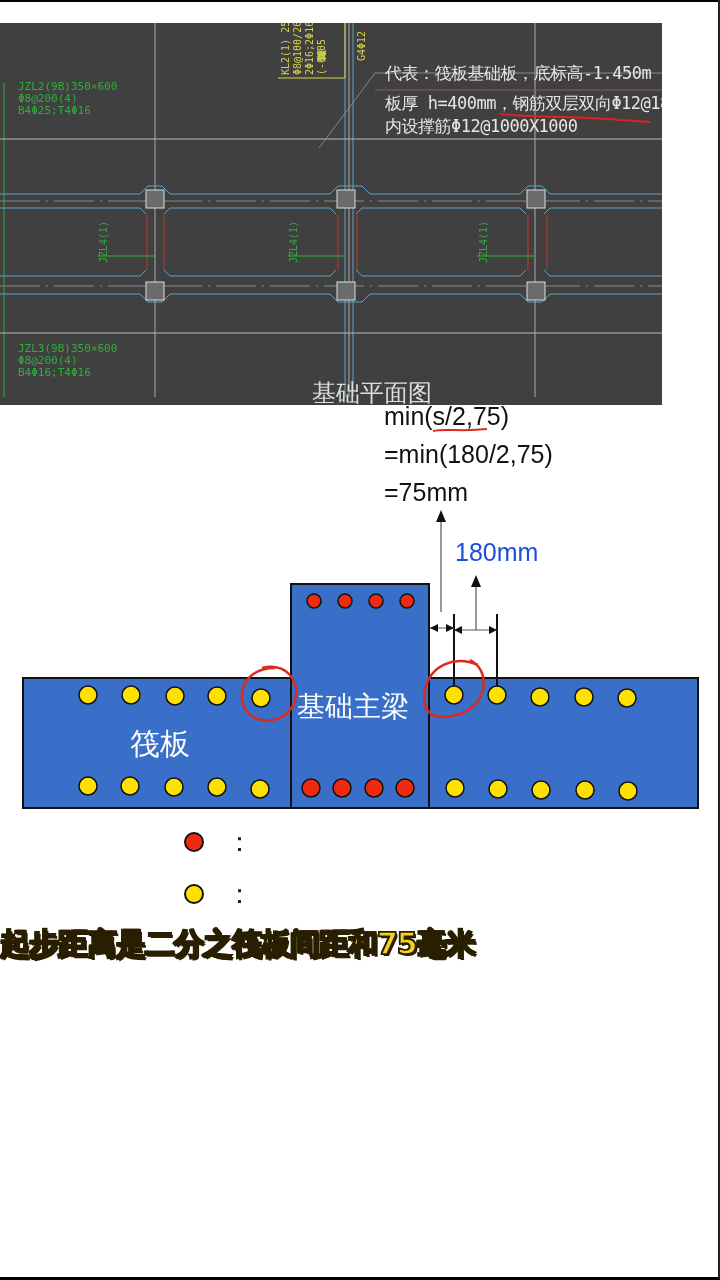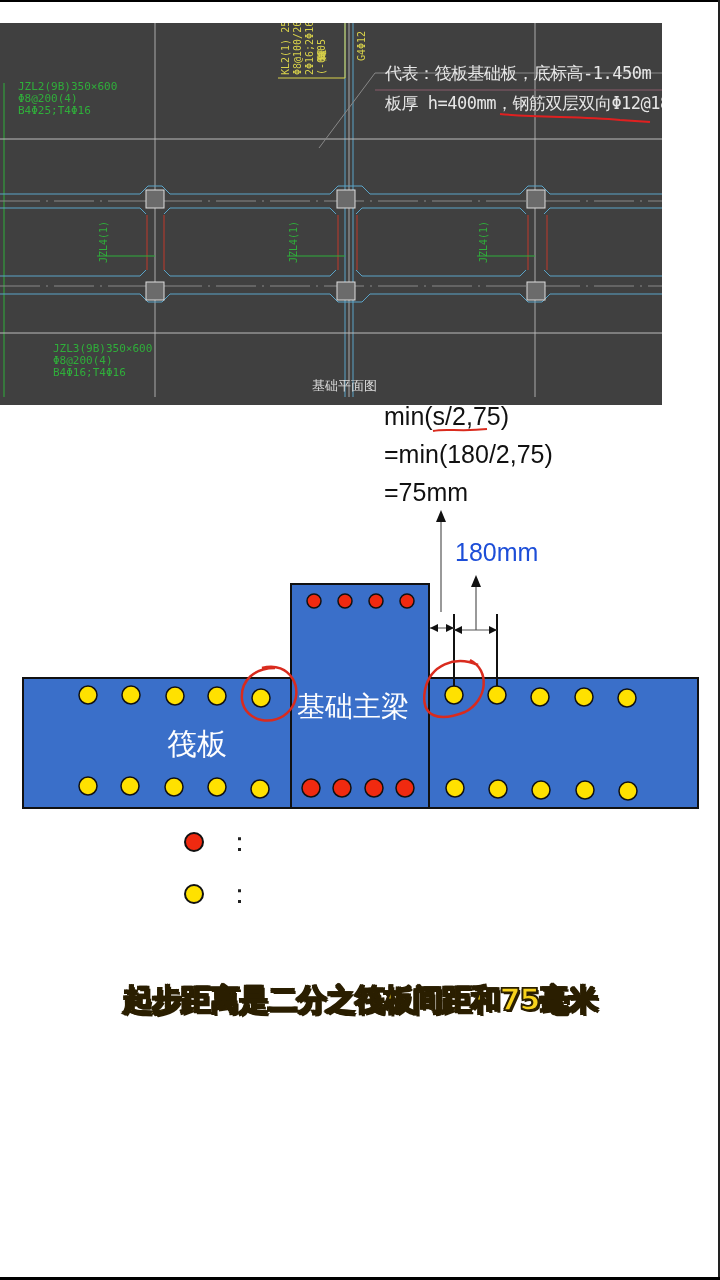--- a/index.html
+++ b/index.html
@@ -15,29 +15,29 @@
     .cad svg { position:absolute; left:0; top:0; }
     .cad-text { position:absolute; font-family:"DejaVu Sans Mono", monospace; white-space:nowrap; }
     .green { color:#2fae3a; font-size:11px; line-height:12px;padding-left:12px; }
     .white { color:#e6e6e6; font-size:17px; line-height:20px; letter-spacing:-0.5px; }
     .yellow-v { color:#d9d24a; font-size:10px; writing-mode:vertical-rl; transform:rotate(180deg); line-height:11px; }
 
     .formula { position:absolute; left:384px; font-family:"Liberation Sans", sans-serif; font-size:25px; color:#111; white-space:nowrap; }
     .dim-label { position:absolute; font-family:"Liberation Sans", sans-serif; font-size:25px; color:#1d4ed8; }
 
     .diagram { position:absolute; left:0; top:0; }
-    .label-raft { position:absolute; left:130px; top:724px; color:#fff; font-size:30px; font-family:"DejaVu Sans", sans-serif;margin-left:37px; }
+    .label-raft { position:absolute; left:130px; top:724px; color:#fff; font-size:30px; font-family:"DejaVu Sans", sans-serif; }
     .label-beam { position:absolute; left:297px; top:688px; color:#fff; font-size:28px; font-family:Liberation Sans, sans-serif; }
 
     .legend { position:absolute; left:184px; font-size:27px; color:#222; display:flex; align-items:center; }
     .legend .dot { width:16px; height:16px; border-radius:50%; border:2px solid #111; margin-right:22px; }
     .legend .colon { margin-right:22px; }
 
     .caption {
-      position:absolute; left:0; width:720px; top:980px; text-align:center;
+      position:absolute; left:0; width:720px; top:924px; 
       font-size:30px; font-weight:bold; color:#f7d21c; letter-spacing:-1px;
       -webkit-text-stroke:1.5px #2a1e00;
       text-shadow: 2px 2px 0 #2a1e00, -1px -1px 0 #2a1e00, 1px -1px 0 #2a1e00, -1px 1px 0 #2a1e00;
       font-family:"DejaVu Sans", sans-serif;
     }
   </style>
 </head>
 <body>
 
 <div class="frame-top"></div>
@@ -102,37 +102,38 @@
   </div>
   <div class="cad-text yellow-v" style="left:316px; top:0px; height:52px;">
     <span>(梁顶标高-0.05</span>
   </div>
   <div class="cad-text yellow-v" style="left:356px; top:8px; height:30px;">
     <span>G4Φ12</span>
   </div>
 
   <div class="cad-text white" style="left:385px; top:40px;">代表：筏板基础板，底标高-1.450m</div>
   <div class="cad-text white" style="left:385px; top:70px;">板厚 h=400mm，钢筋双层双向Φ12@180</div>
+  <div class="cad-text white" style="left:385px; top:93px;">内设撑筋Φ12@1000X1000</div>
 
   <div class="cad-text green" style="left:6px; top:58px;">
     <div>JZL2(9B)350×600</div>
     <div>Φ8@200(4)</div>
     <div>B4Φ25;T4Φ16</div>
   </div>
-  <div class="cad-text green" style="left:6px; top:320px;margin-left:35px;">
+  <div class="cad-text green" style="left:6px; top:320px;">
     <div>JZL3(9B)350×600</div>
     <div>Φ8@200(4)</div>
     <div>B4Φ16;T4Φ16</div>
   </div>
 
   <div class="cad-text green yellow-v" style="left:98px; top:200px; height:40px; color:#2fae3a;">JZL4(1)</div>
   <div class="cad-text green yellow-v" style="left:288px; top:200px; height:40px; color:#2fae3a;">JZL4(1)</div>
   <div class="cad-text green yellow-v" style="left:478px; top:200px; height:40px; color:#2fae3a;">JZL4(1)</div>
 
-  <div class="cad-text" style="left:312px; top:354px; color:#ddd; font-size:13px; font-family:'DejaVu Sans',sans-serif;">基础平面图</div>
+  <div class="cad-text" style="left:312px; top:354px; color:#ddd; font-size:24px; font-family:'DejaVu Sans',sans-serif;">基础平面图</div>
 </div>
 
 <div class="formula" style="top:402px;text-align:right;">min(s/2,75)</div>
 <div class="formula" style="top:440px;">=min(180/2,75)</div>
 <div class="formula" style="top:478px;">=75mm</div>
 <div class="dim-label" style="left:455px; top:538px;">180mm</div>
 
 <svg class="diagram" width="720" height="830">
 
   <path d="M433 431 C445 428 460 432 487 429" stroke="#d92b1e" stroke-width="2" fill="none"></path>

